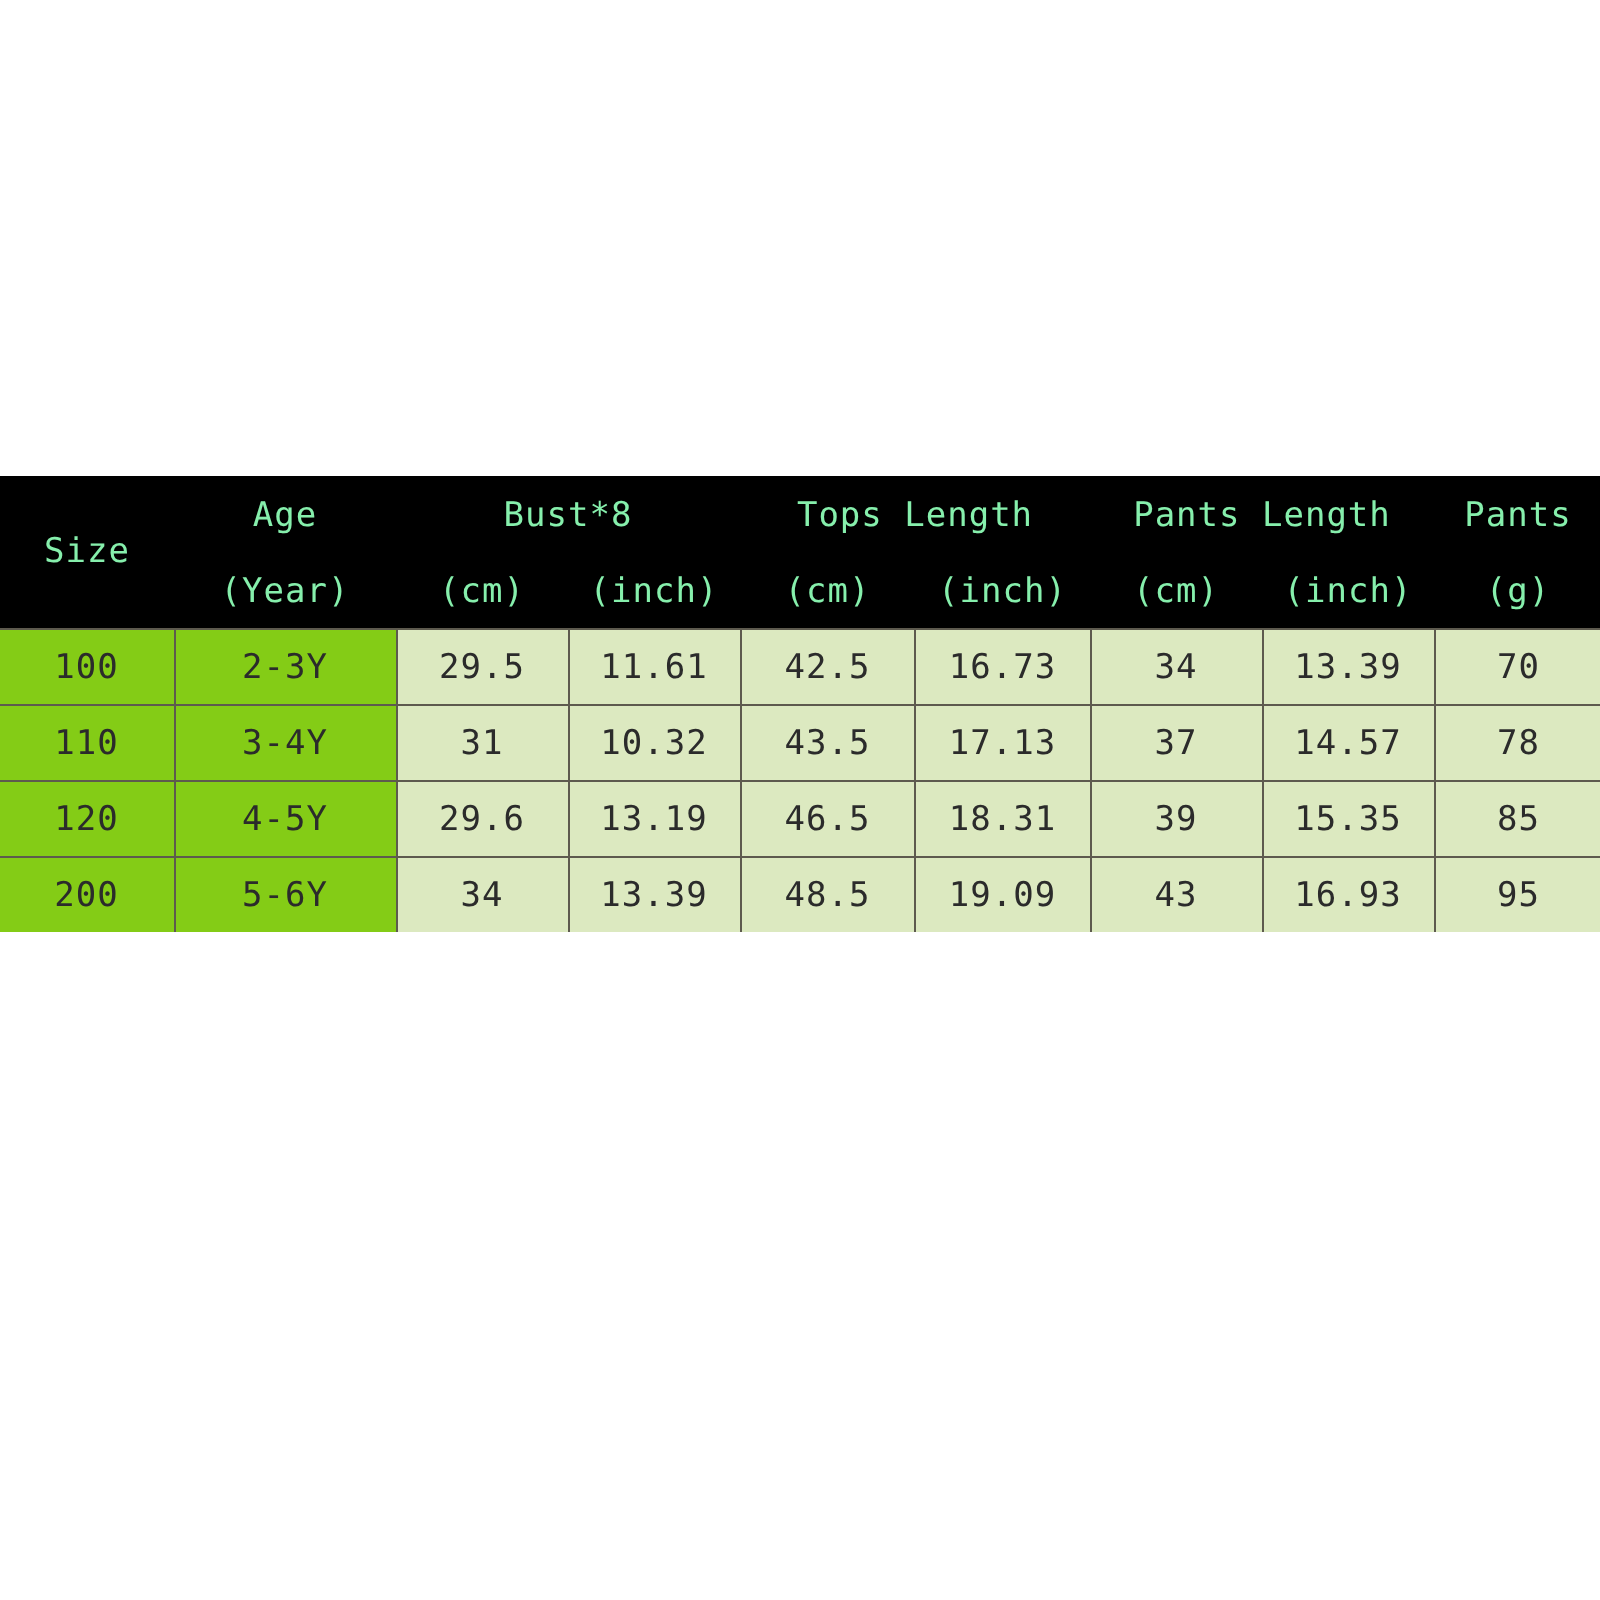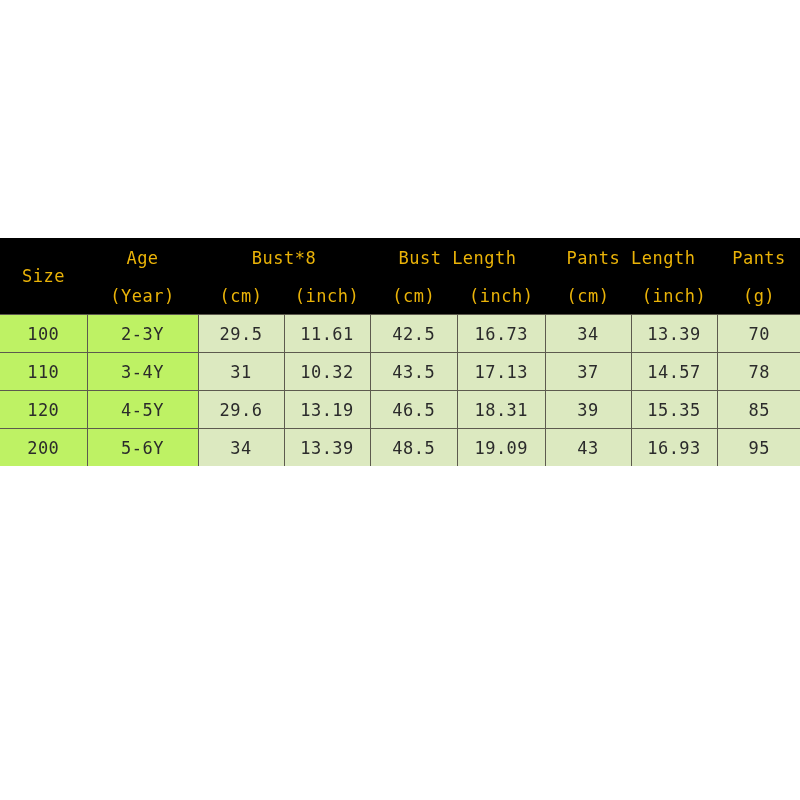--- a/index.html
+++ b/index.html
@@ -27,21 +27,21 @@
 
   table.chart {
     width: 800px;
     border-collapse: collapse;
     table-layout: fixed;
   }
 
   
   table.chart thead th {
     background: #000000;
-    color: #eab308;
+    color: #86efac;
     font-weight: normal;
     font-size: 17px;
     letter-spacing: 0.5px;
     padding: 0;
     border: none;
     text-align: center;
     vertical-align: middle;
     line-height: 1.1;
     white-space: nowrap;
   }
@@ -54,39 +54,39 @@
     height: 37px;
     font-size: 17px;
     color: #2b2b2b;
     text-align: center;
     vertical-align: middle;
     border: 1px solid #5d5a4e;
     padding: 0;
     letter-spacing: 0.5px;
     white-space: nowrap;
   }
-  td.c-pink  { background: #bef264; margin-top: 12px; }
+  td.c-pink  { background: #84cc16; margin-top: 12px; }
   td.c-green { background: #dce9c0; }
 
   
   table.chart tbody tr td:first-child { border-left: none; }
   table.chart tbody tr td:last-child  { border-right: none; }
   table.chart tbody tr:last-child td  { border-bottom: none; }
 </style>
 </head>
 <body>
 
 <div id="size-chart">
   <table class="chart">
     <thead>
       <tr>
         <th class="hdr-span" rowspan="2" style="width:87px">Size</th>
         <th class="hdr-top" style="width:111px">Age</th>
         <th class="hdr-top" colspan="2" style="width:172px">Bust*8</th>
-        <th class="hdr-top" colspan="2" style="width:175px">Bust Length</th>
+        <th class="hdr-top" colspan="2" style="width:175px">Tops Length</th>
         <th class="hdr-top" colspan="2" style="width:172px">Pants Length</th>
         <th class="hdr-top" style="width:84px">Pants</th>
       </tr>
       <tr>
         <th class="hdr-bottom">(Year)</th>
         <th class="hdr-bottom">(cm)</th>
         <th class="hdr-bottom">(inch)</th>
         <th class="hdr-bottom">(cm)</th>
         <th class="hdr-bottom">(inch)</th>
         <th class="hdr-bottom">(cm)</th>

